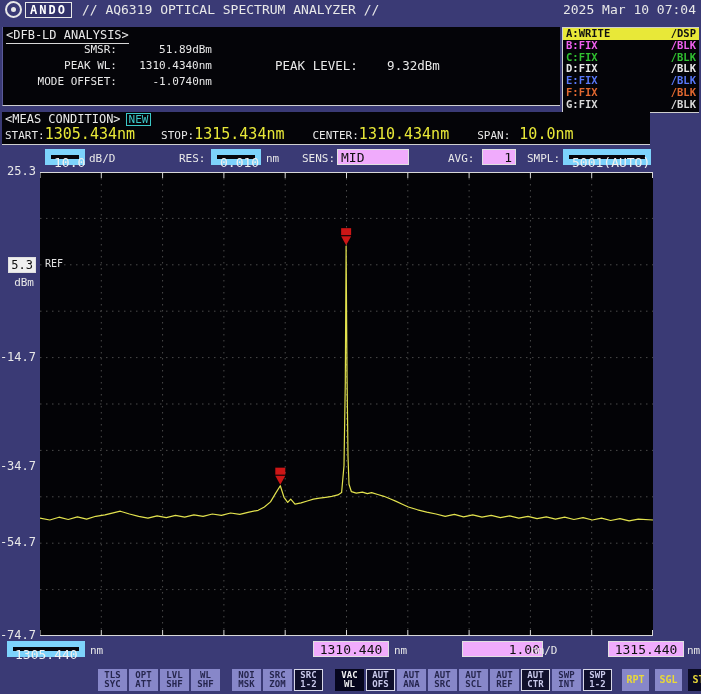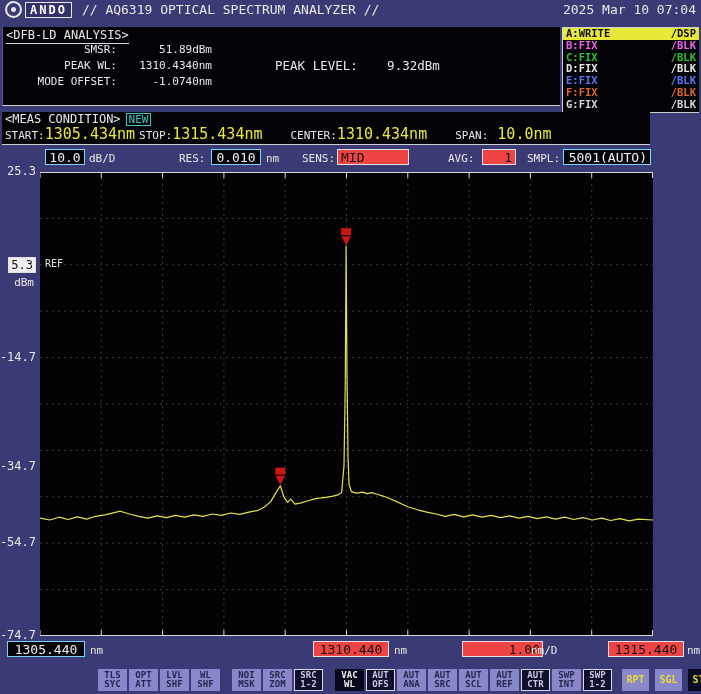--- a/index.html
+++ b/index.html
@@ -37,22 +37,22 @@
   
   #meas-panel{left:2px;top:112px;width:648px;height:32px;border-bottom:1px solid #cfcfcf;}
   #meas-line1{position:absolute;left:3px;top:0px;font-size:12px;display:flex;align-items:center;}
   #meas-badge{color:#3cc8c8;border:1px solid #3cc8c8;font-size:11px;line-height:11px;padding:0 2px;margin-left:5px;}
   #meas-line2{position:absolute;left:3px;top:13px;display:flex;align-items:baseline;}
   .m-lbl{font-size:11px;color:#e8e8e8;}
   .m-val{font-size:15px;color:#e8e838;}
   
   #settings{position:absolute;left:0;top:147px;width:701px;height:24px;font-size:11px;}
   .sbox{position:absolute;height:16px;font-size:13px;line-height:16px;top:2px;padding:0 3px;box-sizing:border-box;}
-  .box-dark{background:#05050c;color:#f0f0f0;border:1px solid #7dd3fc;}
-  .box-light{background:#ef4444;color:#101010;border:1px solid #e0e0e0;}
+  .box-dark{background:#05050c;color:#f0f0f0;border:6px solid #7dd3fc;}
+  .box-light{background:#f0abfc;color:#101010;border:1px solid #e0e0e0;}
   .slab{position:absolute;top:5px;}
   
   #plot{position:absolute;left:40px;top:172px;width:613px;height:464px;background:#030306;}
   #ref-label{position:absolute;left:5px;top:86px;font-size:10px;color:#e0e0e0;}
   #ylabels{position:absolute;left:0;top:172px;width:38px;height:464px;font-size:12px;}
   .ylab{position:absolute;right:2px;text-align:right;}
   .ylab.boxed{background:#efefef;color:#101010;border:1px solid #e0e0e0;padding:0 2px;}
   #dbm-label{position:absolute;right:4px;font-size:11px;}
   
   #bottomaxis{position:absolute;left:0;top:639px;width:701px;height:26px;}
@@ -136,21 +136,21 @@
       </div>
     </div>
 
   <div id="meas-panel" class="blackpanel">
     <div id="meas-line1">
       <span>&lt;MEAS CONDITION&gt;</span>
       <span id="meas-badge">NEW</span>
     </div>
     <div id="meas-line2">
         <span class="m-lbl">START:</span>
-        <span class="m-val" style="white-space: pre; margin-right: 4px;">1305.434nm</span>
+        <span class="m-val" style="white-space: pre; margin-right: 26px;">1305.434nm</span>
         <span class="m-lbl">STOP:</span>
         <span class="m-val" style="white-space: pre; margin-right: 28px;">1315.434nm</span>
         <span class="m-lbl">CENTER:</span>
         <span class="m-val" style="white-space: pre; margin-right: 28px;">1310.434nm</span>
         <span class="m-lbl">SPAN:</span>
         <span class="m-val" style="white-space: pre; margin-right: 30px;"> 10.0nm</span>
       </div>
   </div>
 
   <div id="settings">

